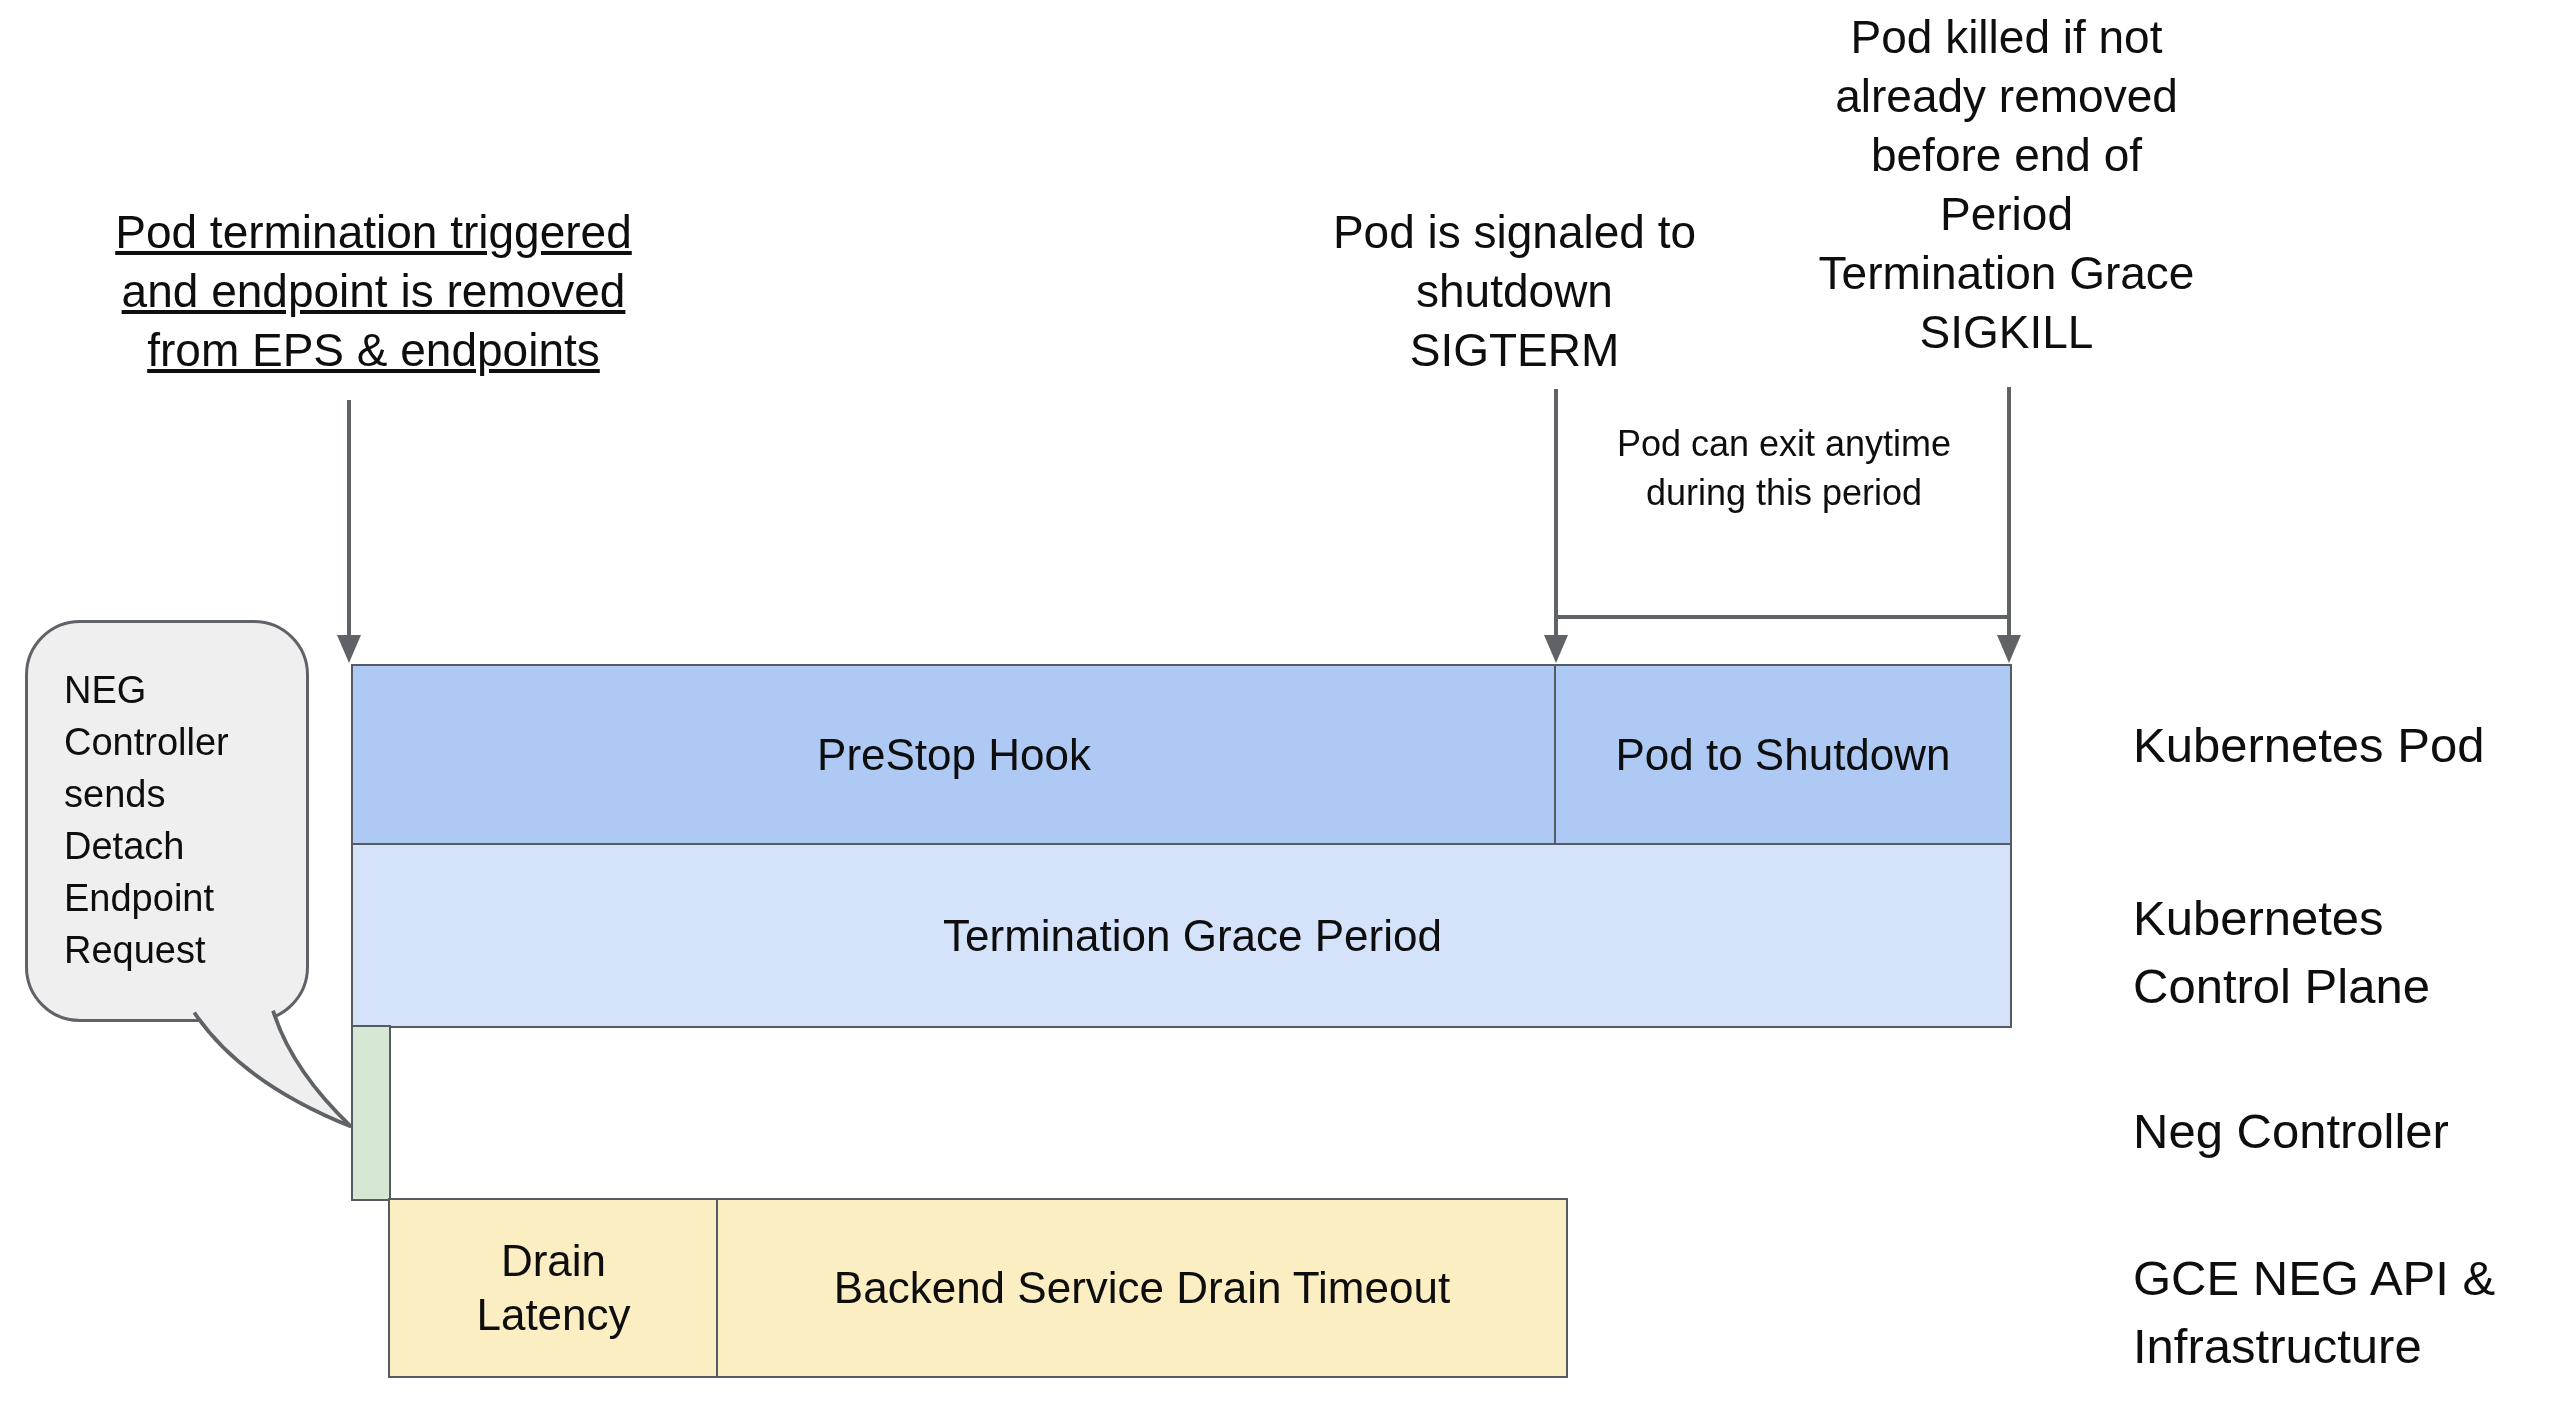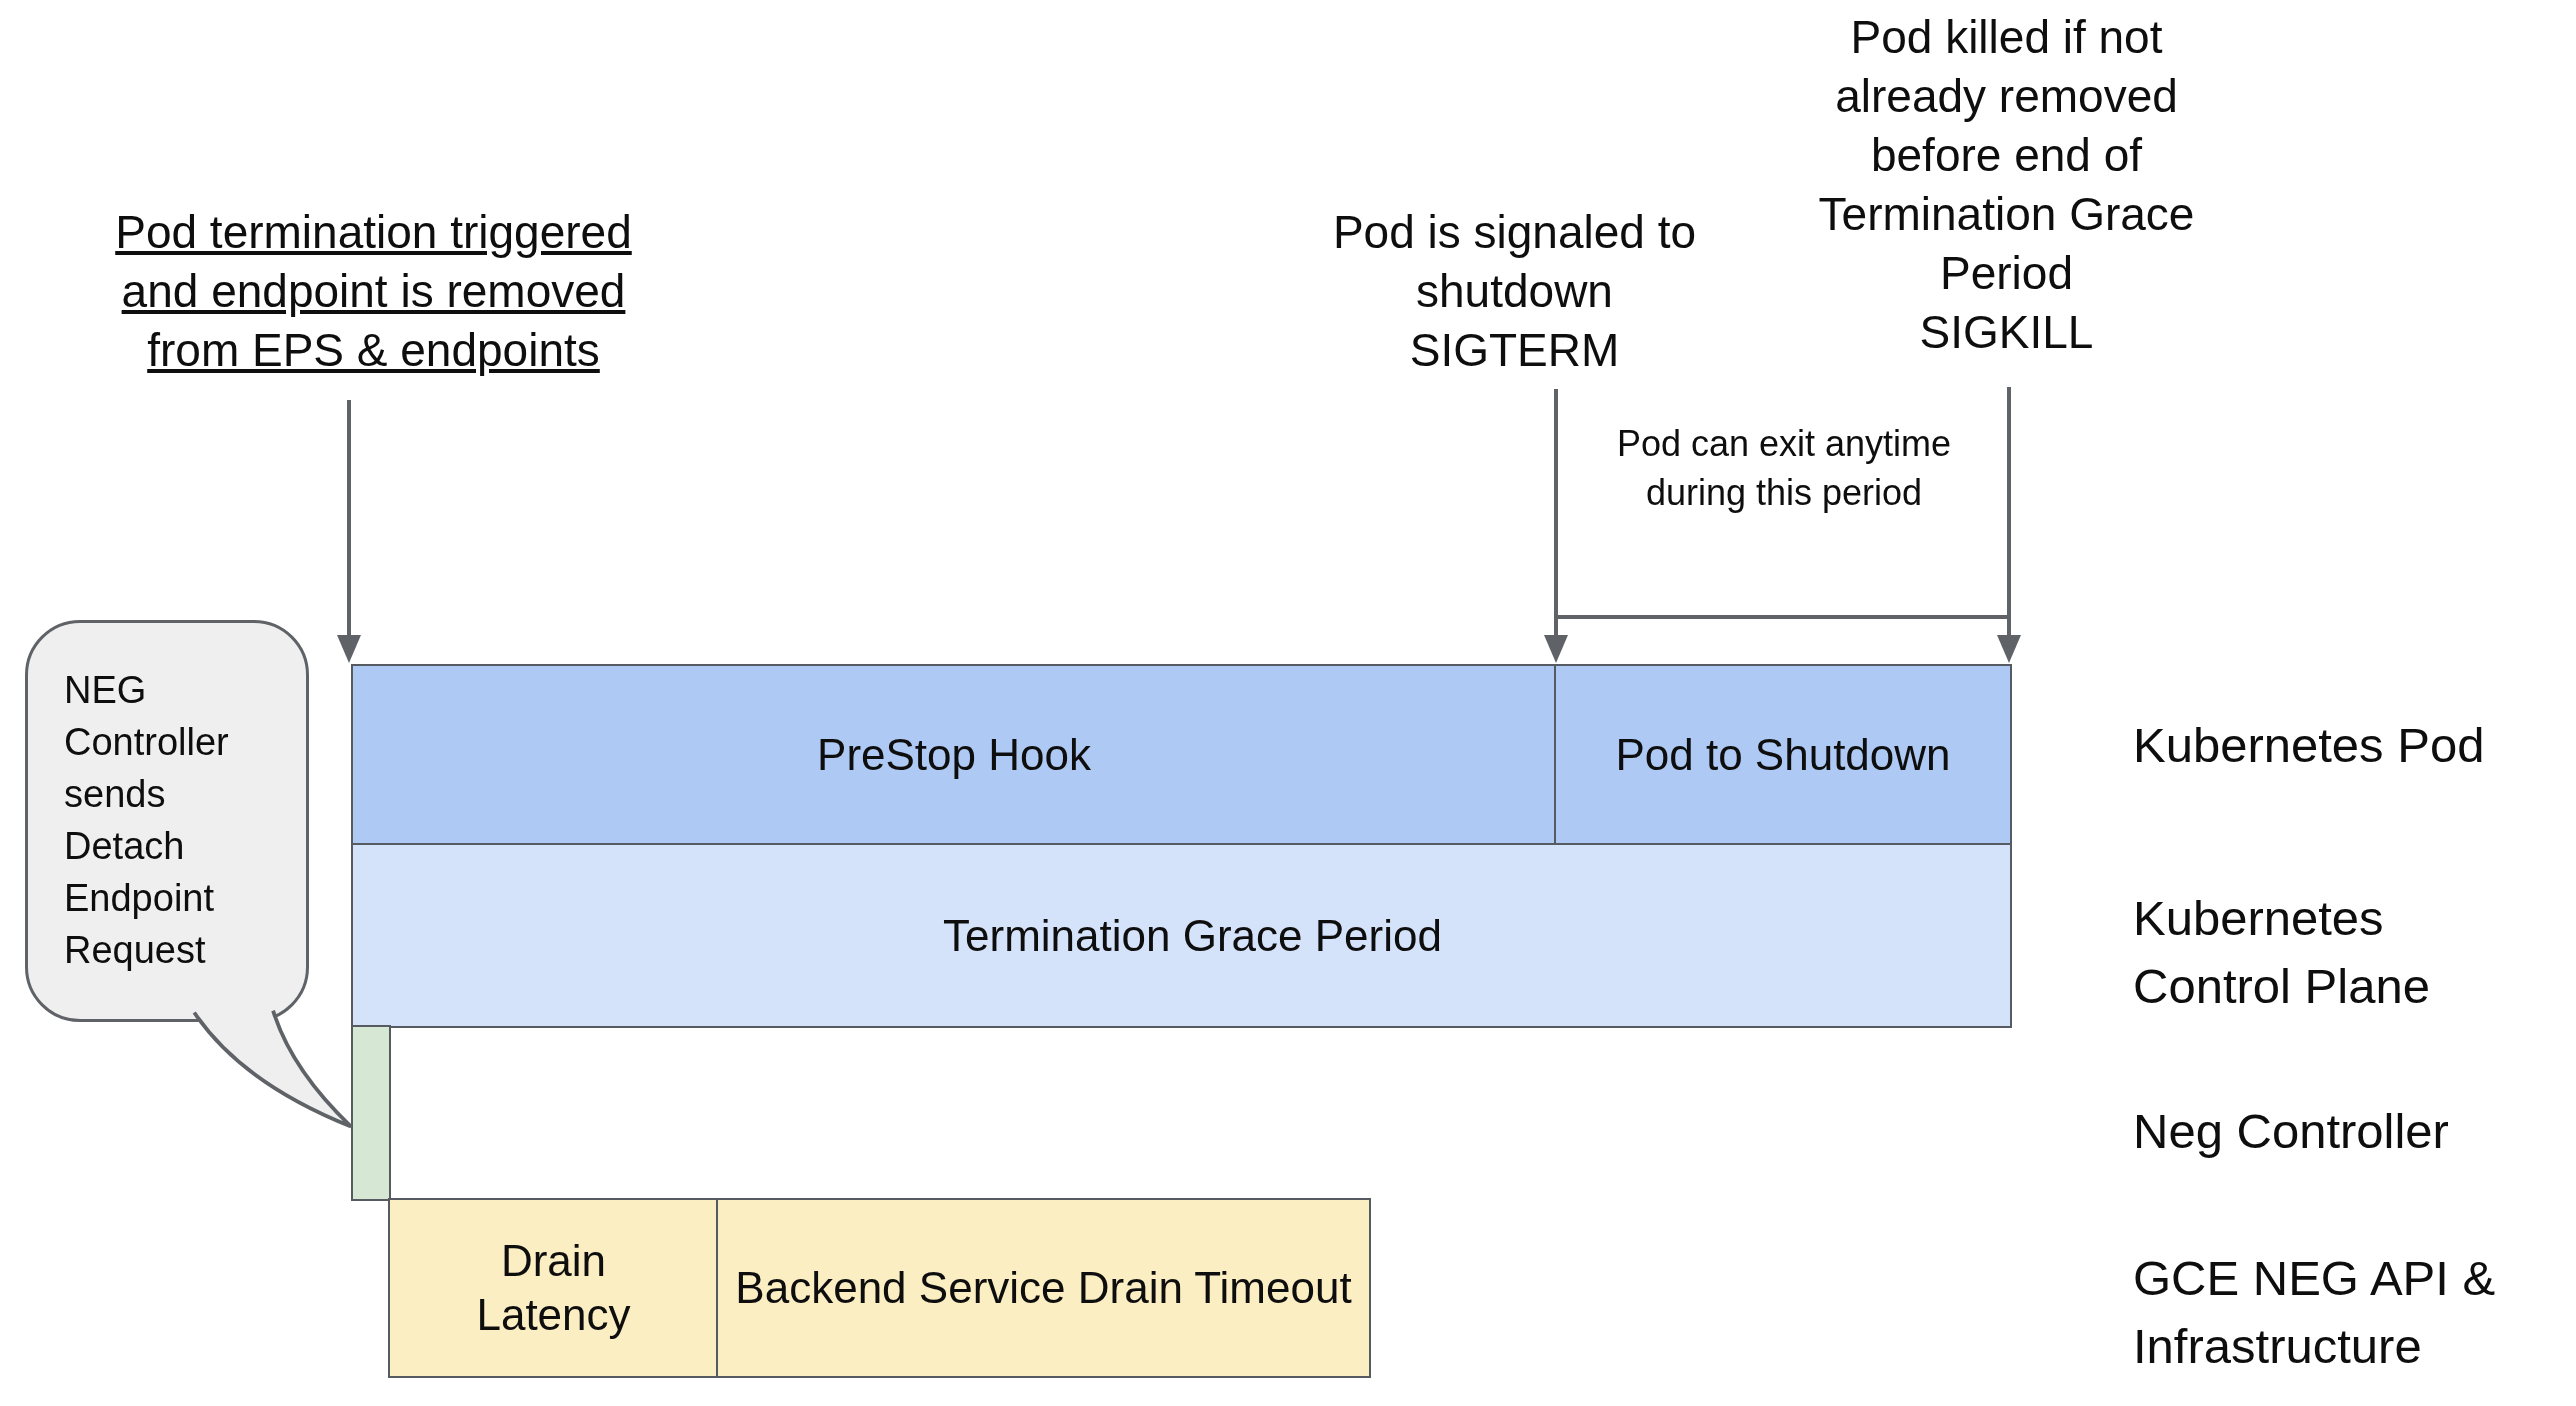--- a/index.html
+++ b/index.html
@@ -102,22 +102,22 @@
   <div class="annotation" style="left:1287px;top:203px;width:455px;">
     <div>Pod is signaled to</div>
     <div>shutdown</div>
     <div>SIGTERM</div>
   </div>
 
   <div class="annotation" style="left:1779px;top:7.6px;width:455px;">
     <div>Pod killed if not</div>
     <div>already removed</div>
     <div>before end of</div>
+    <div>Period</div>
     <div>Termination Grace</div>
-    <div>Period</div>
     <div>SIGKILL</div>
   </div>
 
   <div class="note" style="left:1566px;top:419px;width:436px;">
     <div>Pod can exit anytime</div>
     <div>during this period</div>
   </div>
 
   <div class="vline" style="left:347px;top:400px;height:241px;"></div>
   <div class="arrowhead" style="left:337px;top:635px;"></div>
@@ -144,21 +144,21 @@
   </div>
 
   <div class="bar green" style="left:351px;top:1025px;width:40px;height:176px;"></div>
 
   <div class="bar yellow" style="left:388px;top:1198px;width:331px;height:180px;">
     <div>
       <div>Drain</div>
       <div>Latency</div>
     </div>
   </div>
-  <div class="bar yellow" style="left:716px;top:1198px;width:655px;height:180px;">
+  <div class="bar yellow" style="left:716px;top:1198px;width:852px;height:180px;">
     <div>Backend Service Drain Timeout</div>
   </div>
 
   <div class="lane-label" style="top:711px;text-align:right;">Kubernetes Pod</div>
 
   <div class="lane-label" style="top:884px;">
     <div>Kubernetes</div>
     <div>Control Plane</div>
   </div>
 

